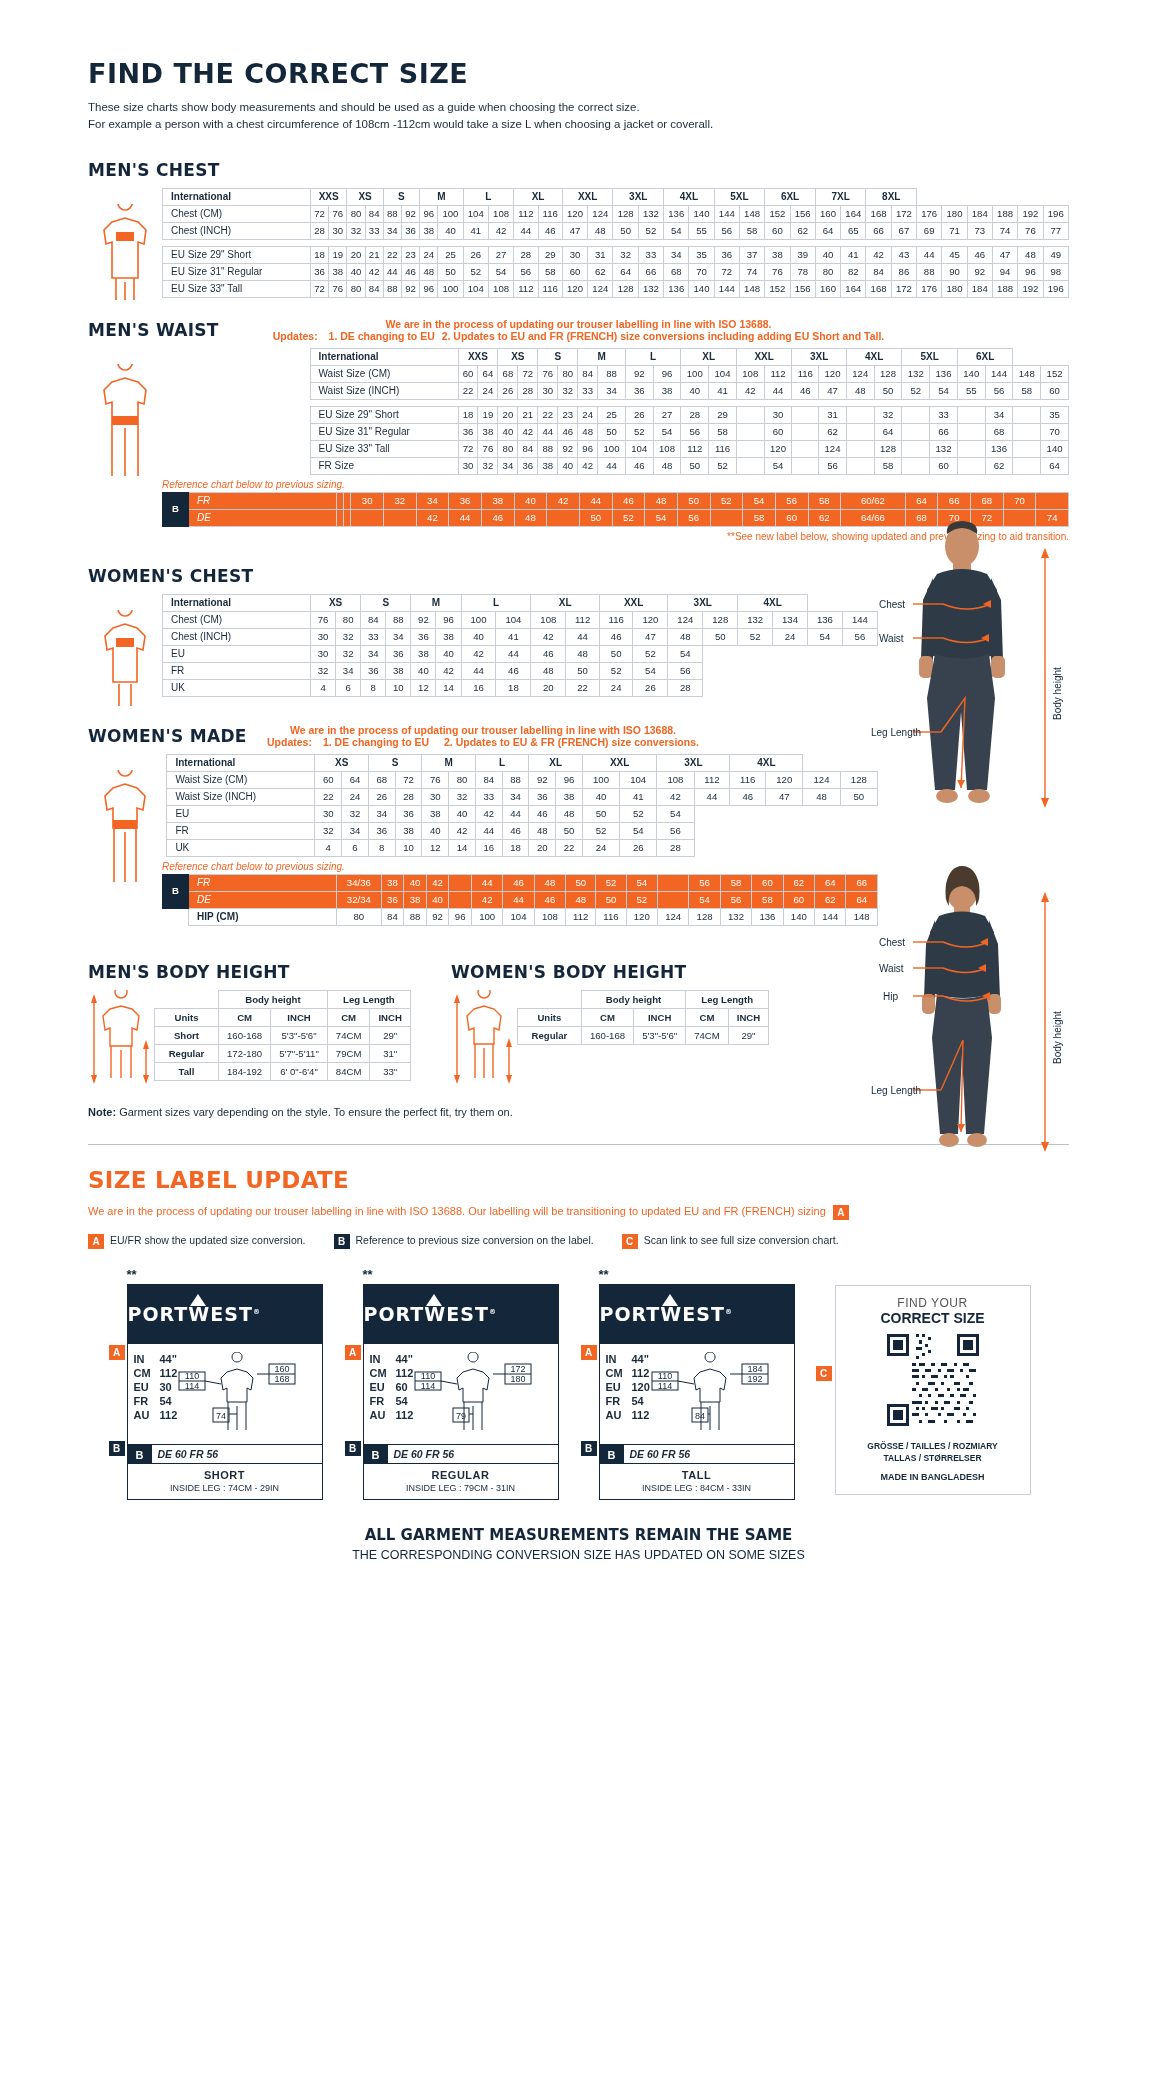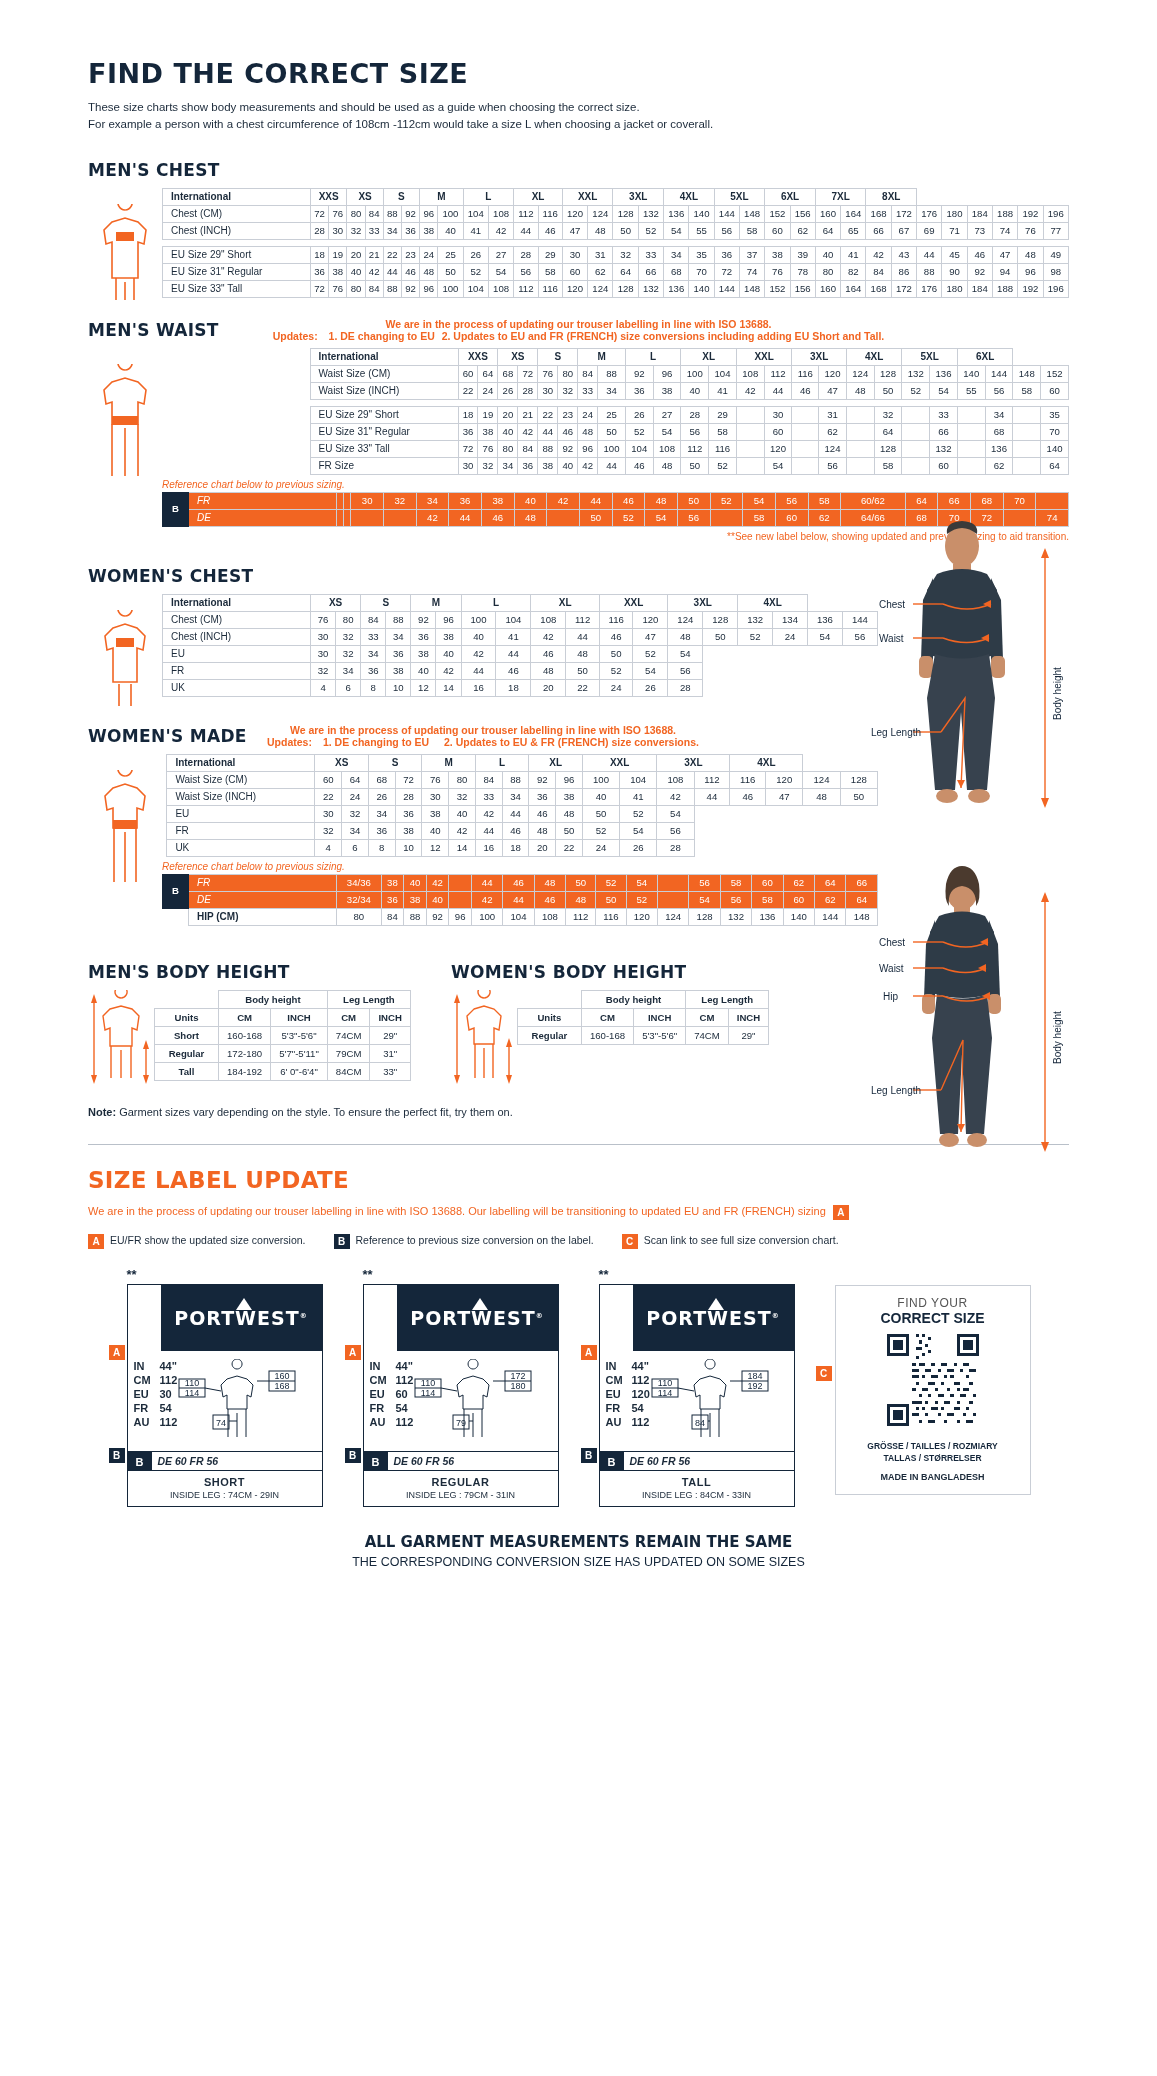--- a/index.html
+++ b/index.html
@@ -85,21 +85,21 @@
   .ind-note { font-size: 11px; color:#f26522; margin-bottom: 14px; }
   .keybadge { display:inline-block; background:#f26522; color:#fff; font-weight:bold; font-size:10px; width:16px; height:15px; line-height:15px; text-align:center; vertical-align:middle;}
   .keybadge.dark { background:#14263a; }
   .keyline { display:flex; gap:28px; font-size:10.5px; align-items:center; margin-bottom: 18px;}
   .keyline span.t { margin-left:6px; }
 
   
   .labels { display:flex; gap: 26px; align-items: flex-start; }
   .label-wrap { position: relative; width: 196px; }
   .label-box { border: 1px solid #14263a; background:#fff; }
-  .label-head { background:#14263a; height: 66px; display:flex; align-items:center; justify-content:center;margin-left:33px; }
+  .label-head { background:#14263a; height: 59px; display:flex; align-items:center; justify-content:flex-start; }
   .pw-logo { color:#fff; font-size: 19px; font-weight: bold; letter-spacing: 1px; font-family:"DejaVu Sans", sans-serif; position:relative;}
   .pw-logo .tri { display:inline-block; width:0;height:0;border-left:8px solid transparent;border-right:8px solid transparent;border-bottom:12px solid #fff; position:absolute; left:62px; top:-9px;}
   .pw-logo sup { font-size: 7px; vertical-align: super; }
   .label-body { display:flex; padding: 8px 6px 4px 6px; min-height: 86px; }
   .sizecol { font-size: 11px; line-height: 14px; }
   .sizecol .r { display:flex; }
   .sizecol .k { width: 26px; font-weight: bold; }
   .sizecol .v { font-weight: bold; }
   .fig-mini { flex:1; position:relative; }
   .prevrow { border-top:1px solid #14263a; font-size: 10.5px; font-style: italic; padding: 3px 6px 3px 30px; font-weight:bold; position:relative;}

